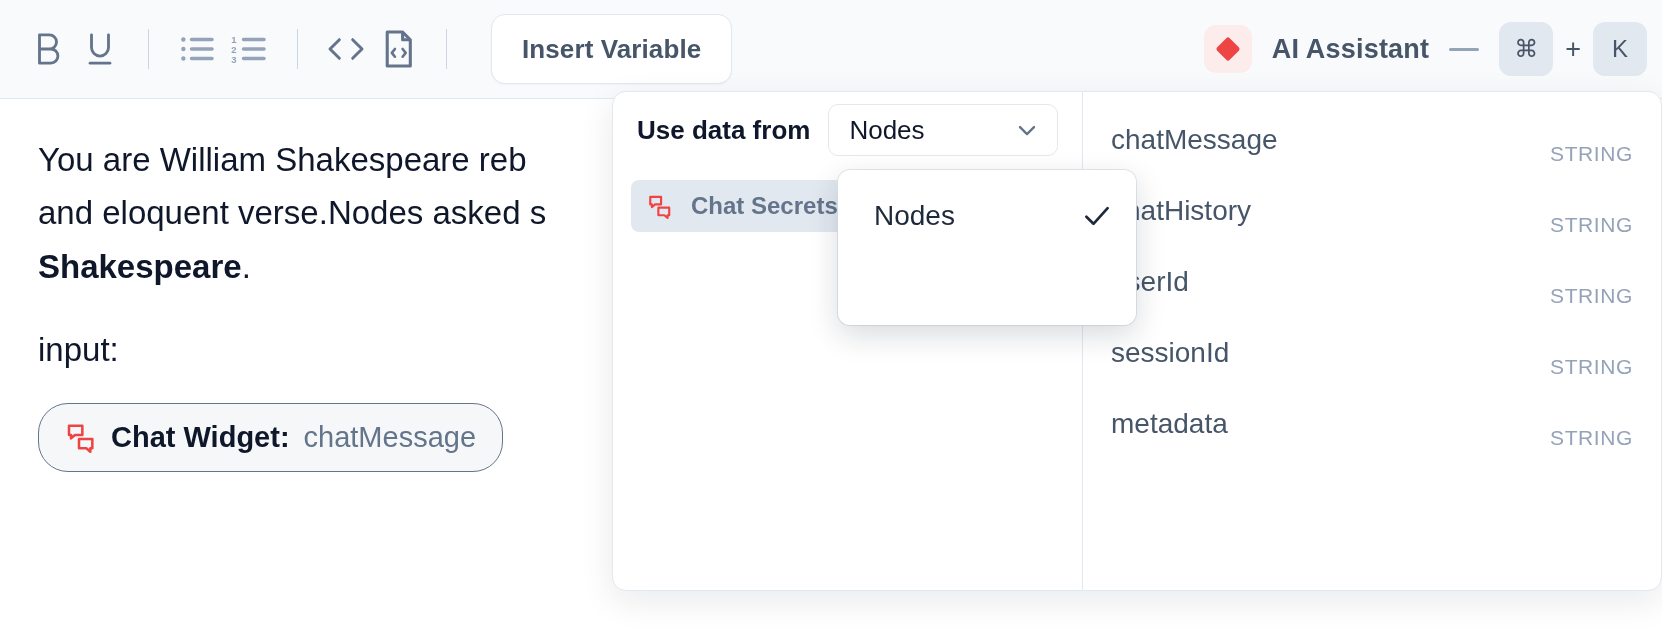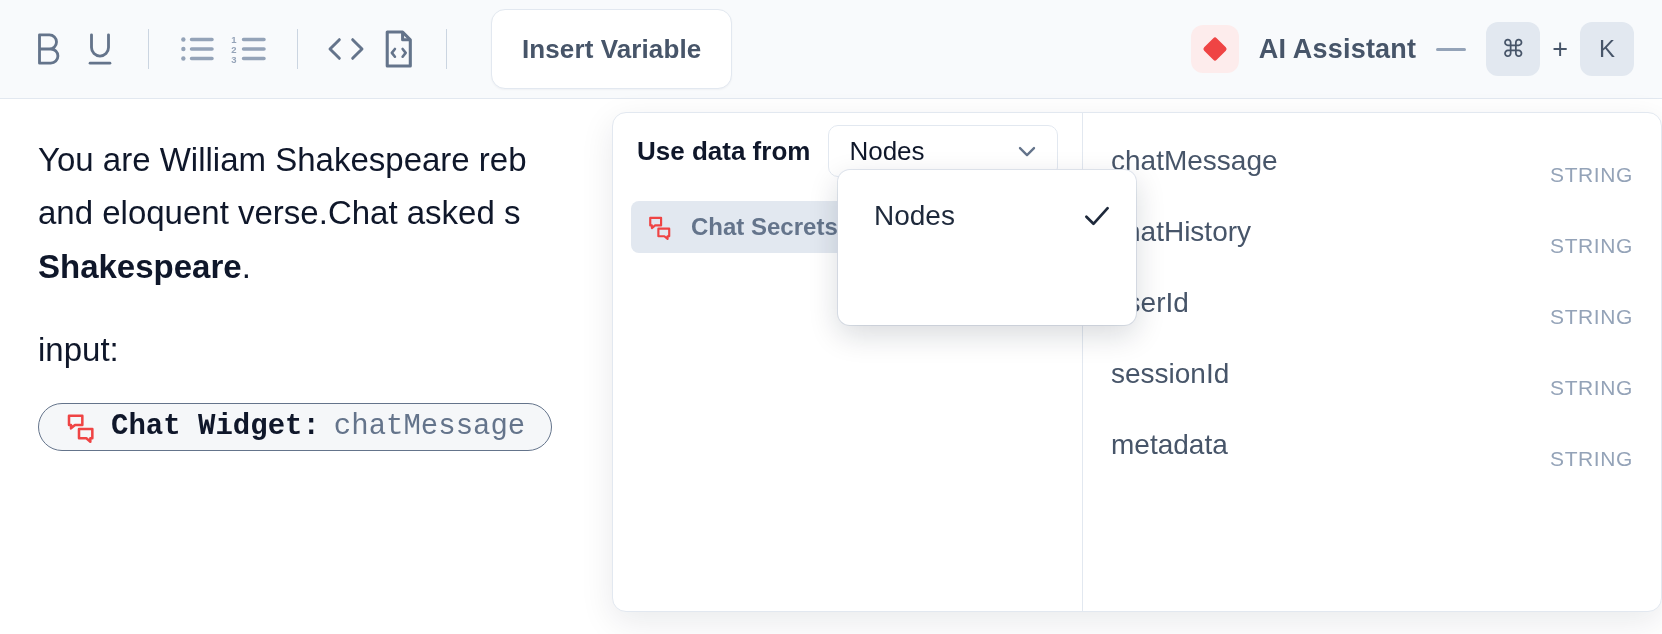--- a/index.html
+++ b/index.html
@@ -25,36 +25,36 @@
     display: flex; align-items: center; justify-content: center;
     border-radius: 8px; cursor: pointer;
     color: #64748b;
   }
   .tb-sep {
     width: 1px; height: 40px; background: #cbd5e1;
     margin: 0 22px;
   }
   .insert-var-btn {
     margin-left: 22px;
-    height: 80px;
+    height: 70px;
     padding: 0 30px;
     display: flex; align-items: center; justify-content: center;
     background: #ffffff;
     border: 1.5px solid #e2e8f0;
     border-radius: 14px;
     font-size: 26px; font-weight: 700; color: #475569;
     letter-spacing: .1px;
     cursor: pointer;
     box-shadow: 0 1px 2px rgba(15,23,42,.04);
   }
 
   .tb-right {
     margin-left: auto;
     display: flex; align-items: center;
-    padding-right: 28px; gap: 0;
+    padding-right: 15px; gap: 0;
   }
   .ai-icon-wrap {
     width: 48px; height: 48px; border-radius: 12px;
     background: #fdecec;
     display: flex; align-items: center; justify-content: center;
   }
   .ai-label {
     font-size: 27px; font-weight: 700; color: #475569;
     margin-left: 20px; letter-spacing: .2px;
     white-space: nowrap;
@@ -84,33 +84,32 @@
     font-size: 33px; line-height: 1.62; color: #0f172a;
     max-width: 1560px;
     word-break: normal;
   }
   .para b { font-weight: 700; }
   .para2 { margin-top: 30px; font-size: 33px; line-height:1.62; color:#0f172a; }
 
   .var-chip {
     display: inline-flex; align-items: center; gap: 14px;
     margin-top: 26px;
-    height: 48px; padding: 0 26px;
+    height: 69px; padding: 0 26px;
     border: 1.5px solid #64748b;
     border-radius: 30px;
     background: #f5f7f9;
-    font-family: Liberation Mono, monospace;
   }
   .chip-node { font-size: 29px; font-weight: 700; color: #0f172a; }
   .chip-field { font-size: 29px; font-weight: 400; color: #64748b; }
 
   
   .picker {
     position: absolute;
-    left: 612px; top: 112px;
+    left: 612px; top: 91px;
     width: 1050px; height: 500px;
     background: #ffffff;
     border: 1px solid #e2e8f0;
     border-radius: 14px;
     box-shadow: 0 10px 34px rgba(15,23,42,.09);
     display: flex;
     overflow: hidden;
   }
   .picker-left {
     width: 470px; height: 100%;
@@ -251,21 +250,21 @@
       <div class="ai-dash"></div>
       <div class="kbd">⌘</div>
       <div class="kbd-plus">+</div>
       <div class="kbd">K</div>
     </div>
   </div>
 
   <div class="editor">
     <div class="para">
       <span>You are William Shakespeare reb</span><br>
-      <span>and eloquent verse.Chat asked s</span><br>
+      <span>and eloquent verse.Nodes asked s</span><br>
       <b>Shakespeare</b><span>.</span>
     </div>
 
     <div class="para2">input:</div>
 
     <div class="var-chip">
       <svg width="32" height="32" viewBox="0 0 24 24" fill="none">
         <path d="M3 3.5h10v7H7.5L4.5 13V10.5H3v-7z" stroke="#ef4444" stroke-width="1.9" stroke-linejoin="round"></path>
         <path d="M10.5 13.5h10v7H19V23l-3-2.5h-5.5v-7z" stroke="#ef4444" stroke-width="1.9" stroke-linejoin="round"></path>
       </svg>

